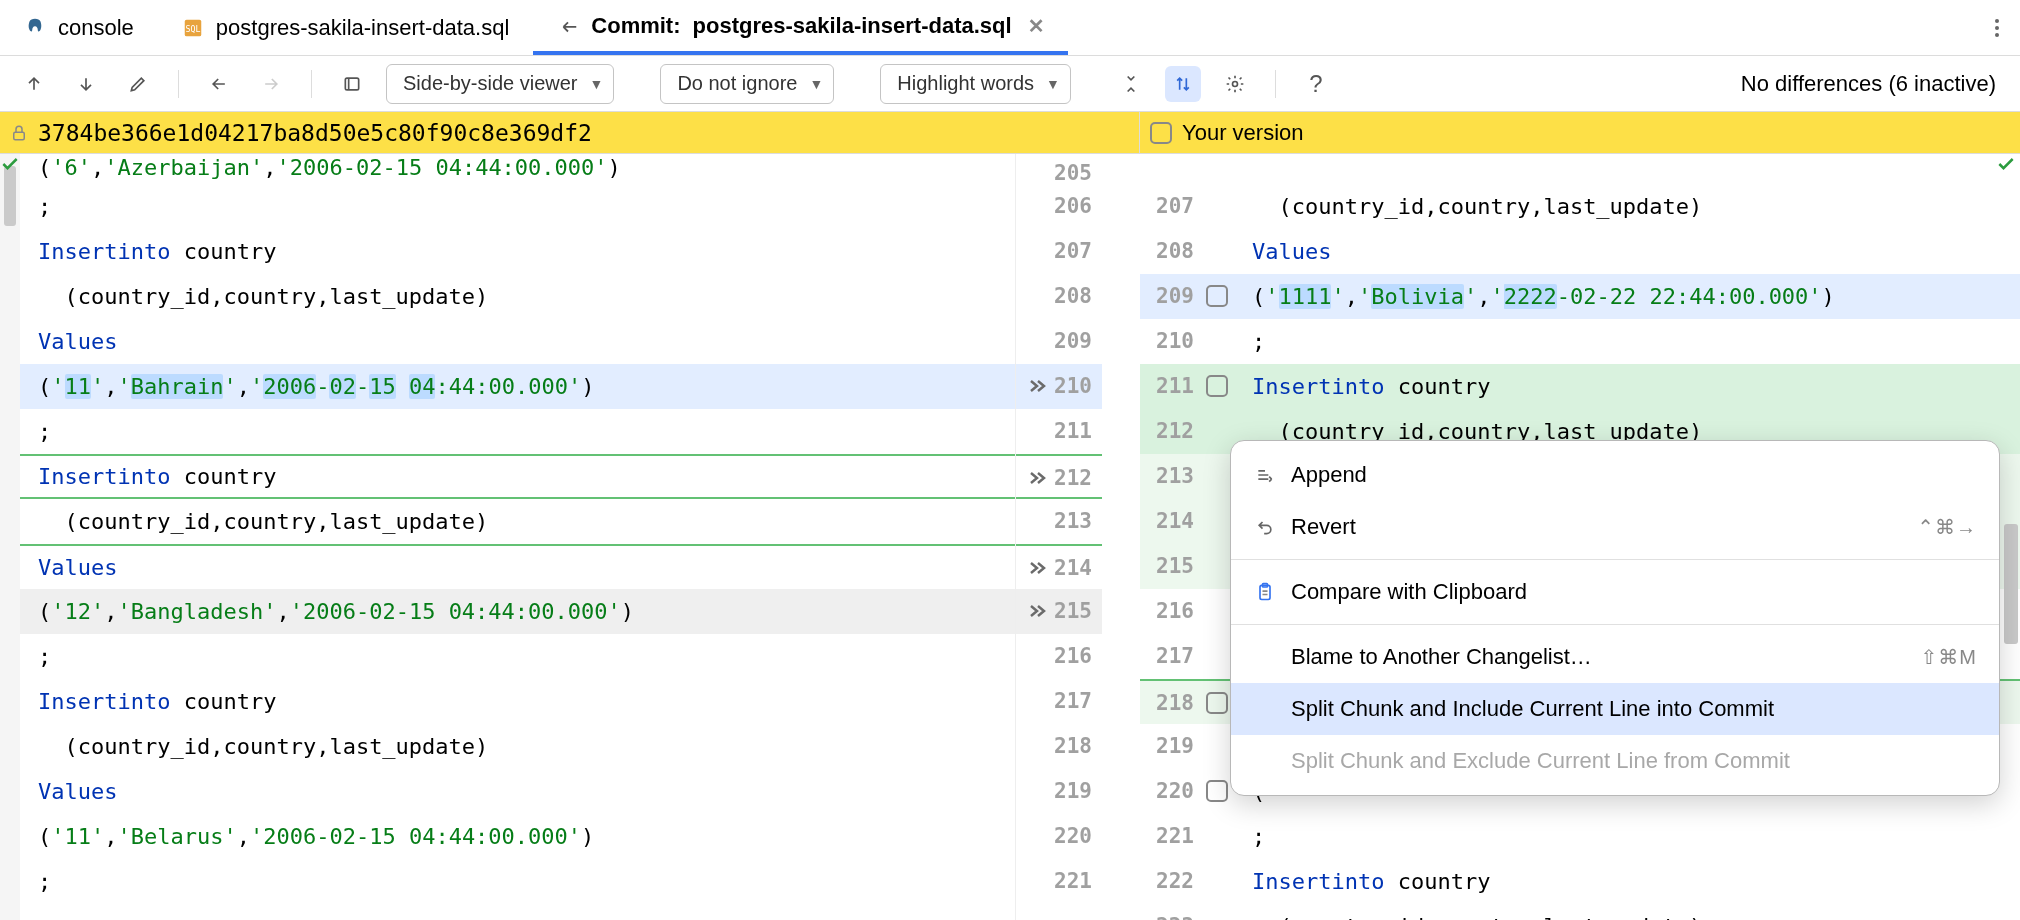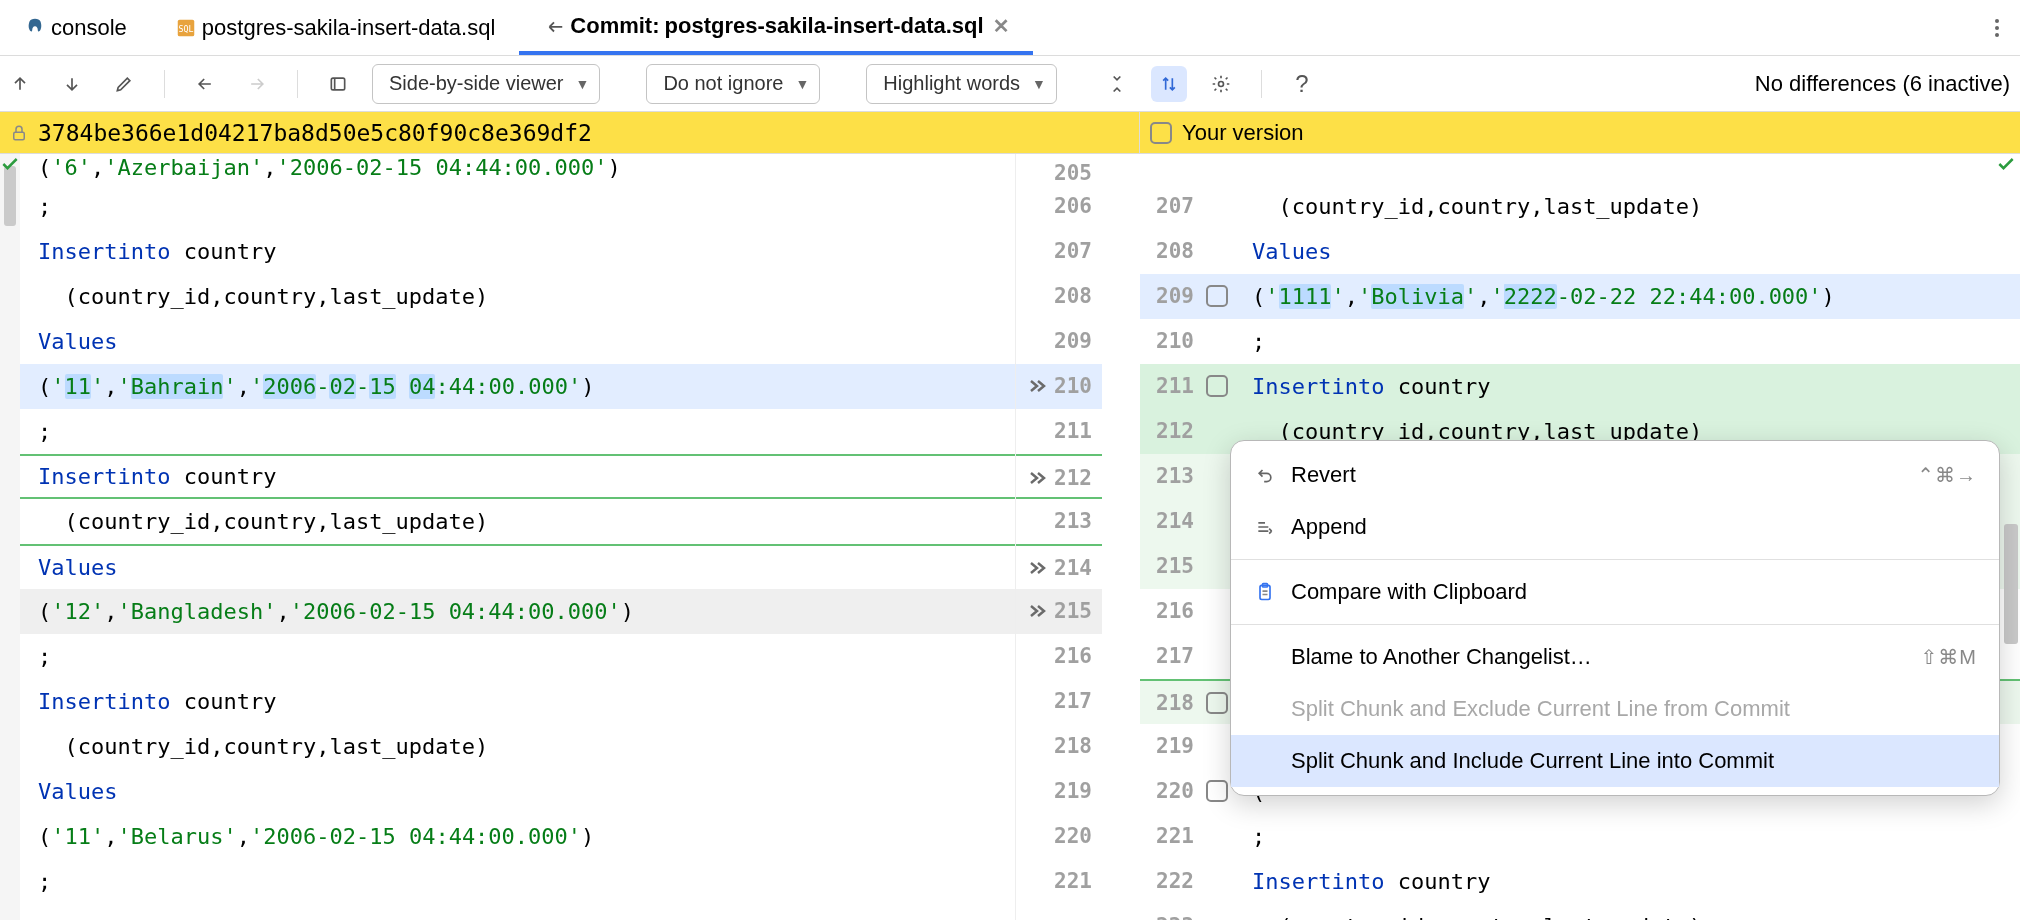--- a/index.html
+++ b/index.html
@@ -18,38 +18,38 @@
 
 .tabs {
   display: flex;
   align-items: center;
   height: 56px;
   border-bottom: 1px solid #dcdcdc;
 }
 .tab {
   display: flex;
   align-items: center;
-  gap: 5px;
+  gap: 12px;
   padding: 0 24px;
   height: 100%;
   font-size: 22px;
   color: #000;
   cursor: pointer;
 }
 .tab.active { border-bottom: 4px solid #3574f0; font-weight: bold; }
 .tab-close { color: #888; font-size: 20px; margin-left: 4px; }
 .more-icon { margin-left: auto; padding: 0 20px; color: #666; }
 
 
 .toolbar {
   display: flex;
   align-items: center;
   height: 56px;
   gap: 16px;
-  padding: 0 2px;
+  padding: 0 16px;
   border-bottom: 1px solid #dcdcdc;
 }
 .tool-btn {
   width: 36px; height: 36px;
   display: flex; align-items: center; justify-content: center;
   border-radius: 6px;
   color: #555;
   cursor: pointer;
 }
 .tool-btn.active { background: #dbe7ff; }
@@ -462,52 +462,52 @@
     <div class="right-scrollbar">
         <div class="thumb"></div>
       </div>
   </div>
 </div>
 
 <div class="ctx-menu" id="ctx-menu">
     <div class="ctx-item  ">
       <span class="ctx-icon">
         <svg width="20" height="20" viewBox="0 0 24 24" fill="none" stroke="#666" stroke-width="2">
-          <path d="M9 14l-4-4 4-4M5 10h9a5 5 0 010 10h-3"></path>
+          <path d="M4 17h12M4 12h12M4 7h8M20 17l-3-3M20 17l-3 3"></path>
         </svg>
       </span>
-      <span>Revert</span>
-      <span class="ctx-shortcut">⌃⌘→</span>
+      <span>Append</span>
     </div>
     <div class="ctx-item  ">
       <span class="ctx-icon">
         <svg width="20" height="20" viewBox="0 0 24 24" fill="none" stroke="#666" stroke-width="2">
-          <path d="M4 17h12M4 12h12M4 7h8M20 17l-3-3M20 17l-3 3"></path>
+          <path d="M9 14l-4-4 4-4M5 10h9a5 5 0 010 10h-3"></path>
         </svg>
       </span>
-      <span>Append</span>
+      <span>Revert</span>
+      <span class="ctx-shortcut">⌃⌘→</span>
     </div>
     <div class="ctx-sep"></div>
     <div class="ctx-item  ">
       <span class="ctx-icon">
         <svg width="20" height="20" viewBox="0 0 24 24" fill="none" stroke="#3574f0" stroke-width="2">
           <rect x="6" y="4" width="12" height="17" rx="2"></rect>
           <rect x="9" y="2" width="6" height="4" rx="1"></rect>
           <path d="M9 11h6M9 15h6" stroke="#888"></path>
         </svg>
       </span>
       <span>Compare with Clipboard</span>
     </div>
     <div class="ctx-sep"></div>
     <div class="ctx-item  ">
       <span class="ctx-icon"></span>
       <span>Blame to Another Changelist…</span>
       <span class="ctx-shortcut">⇧⌘M</span>
     </div>
+    <div class="ctx-item highlight ">
+      <span class="ctx-icon"></span>
+      <span>Split Chunk and Include Current Line into Commit</span>
+    </div>
     <div class="ctx-item  disabled">
       <span class="ctx-icon"></span>
       <span>Split Chunk and Exclude Current Line from Commit</span>
     </div>
-    <div class="ctx-item highlight ">
-      <span class="ctx-icon"></span>
-      <span>Split Chunk and Include Current Line into Commit</span>
-    </div>
   </div>
 
 </body></html>

